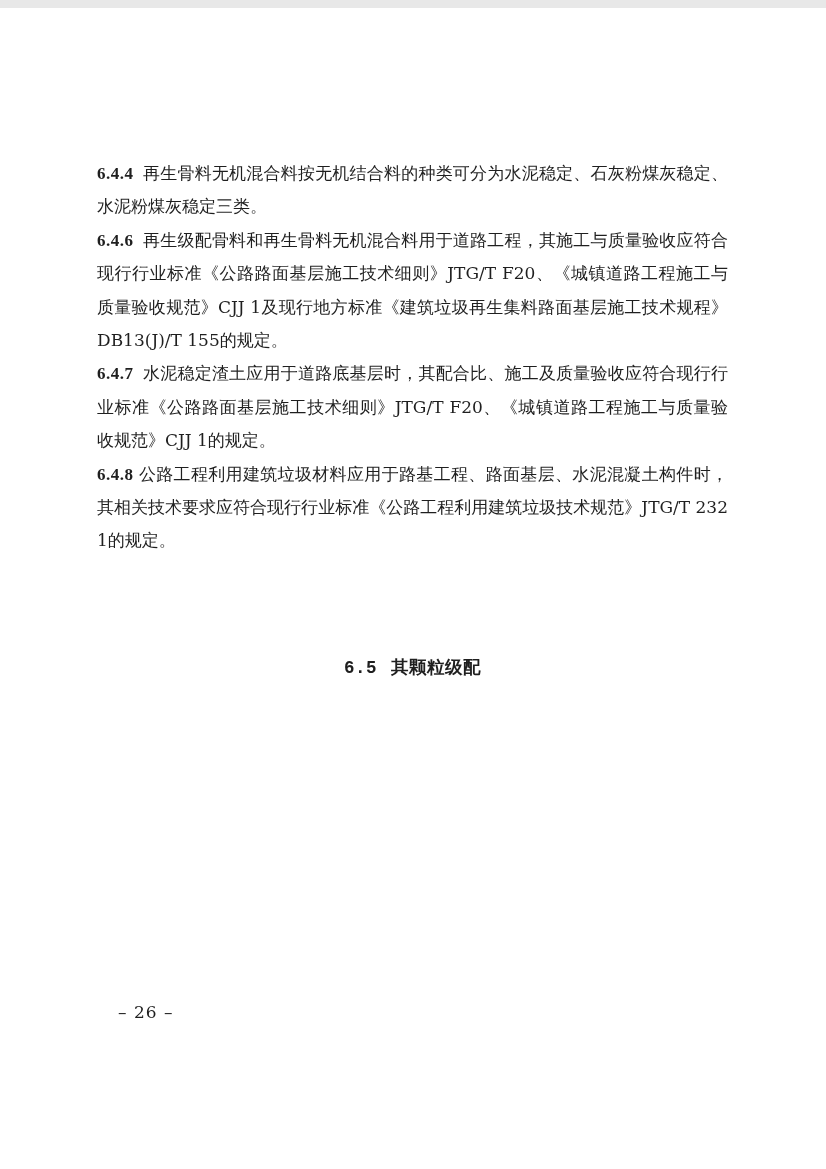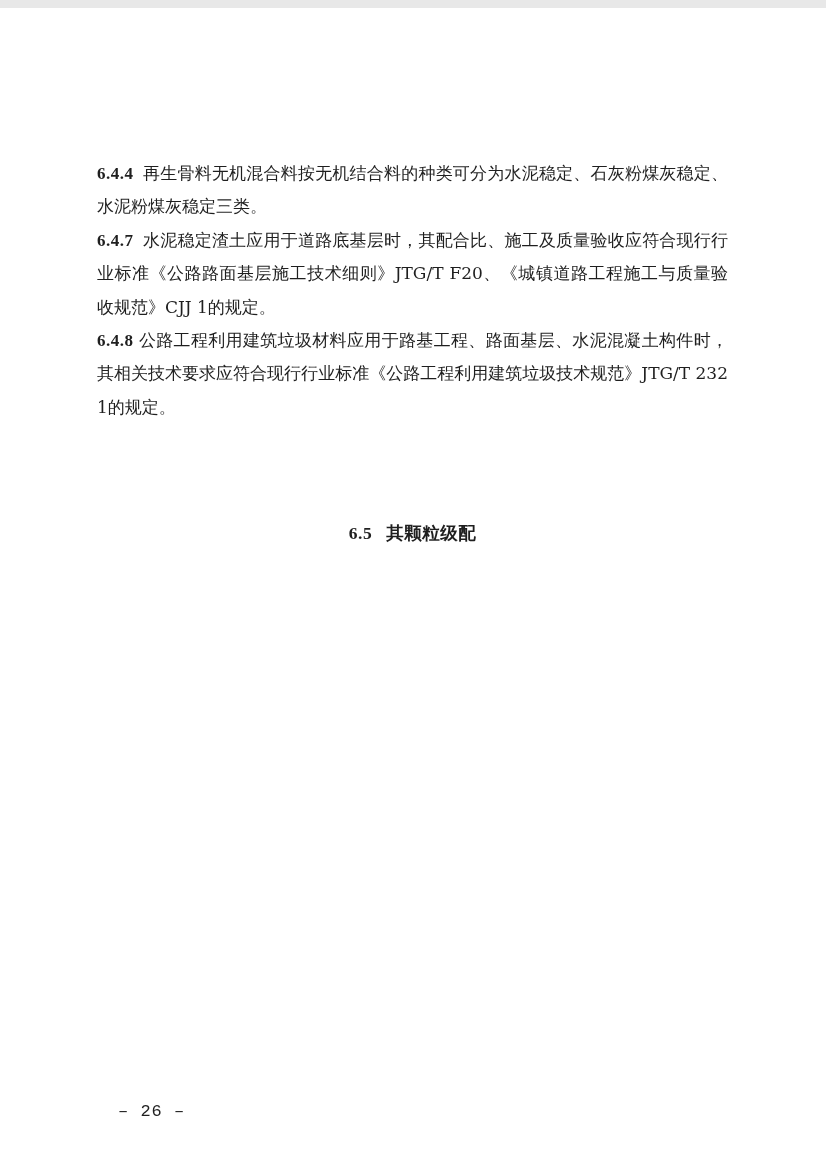--- a/index.html
+++ b/index.html
@@ -43,41 +43,41 @@
   h2.heading {
     margin: 93px 0 29px 0;
     font-size: 17.5px;
     line-height: 33.4px;
     font-weight: bold;
     text-align: center;
     letter-spacing: 0.5px;
   }
   h2.heading .hnum {
     margin-right: 0.8em;
-    font-family: Liberation Serif, serif;
+    font-family: Liberation Mono, monospace;
   }
   .footer {
     position: absolute;
     left: 118px;
-    top: 1092px;
+    top: 992px;
     font-size: 17px;
     line-height: 24px;
     letter-spacing: 1px;
-    font-family: Liberation Mono, monospace;
   }
 </style>
 </head>
 <body>
 
 <div class="page">
   <main class="content">
 
     <p class="clause"><b class="num">6.4.4</b><span class="txt">再生骨料无机混合料按无机结合料的种类可分为水泥稳定、石灰粉煤灰稳定、水泥粉煤灰稳定三类。</span></p>
 
 
+    <p class="clause"><b class="num">6.4.6</b><span class="txt">再生级配骨料和再生骨料无机混合料用于道路工程，其施工与质量验收应符合现行行业标准《公路路面基层施工技术细则》JTG/T F20、《城镇道路工程施工与质量验收规范》CJJ 1及现行地方标准《建筑垃圾再生集料路面基层施工技术规程》DB13(J)/T 155的规定。</span></p>
 
     <p class="clause"><b class="num">6.4.7</b><span class="txt">水泥稳定渣土应用于道路底基层时，其配合比、施工及质量验收应符合现行行业标准《公路路面基层施工技术细则》JTG/T F20、《城镇道路工程施工与质量验收规范》CJJ 1的规定。</span></p>
 
     <p class="clause tight"><b class="num">6.4.8</b><span class="txt">公路工程利用建筑垃圾材料应用于路基工程、路面基层、水泥混凝土构件时，其相关技术要求应符合现行行业标准《公路工程利用建筑垃圾技术规范》JTG/T 2321的规定。</span></p>
 
     <h2 class="heading"><span class="hnum">6.5</span><span class="htitle">其颗粒级配</span></h2>
 
 
 
 

